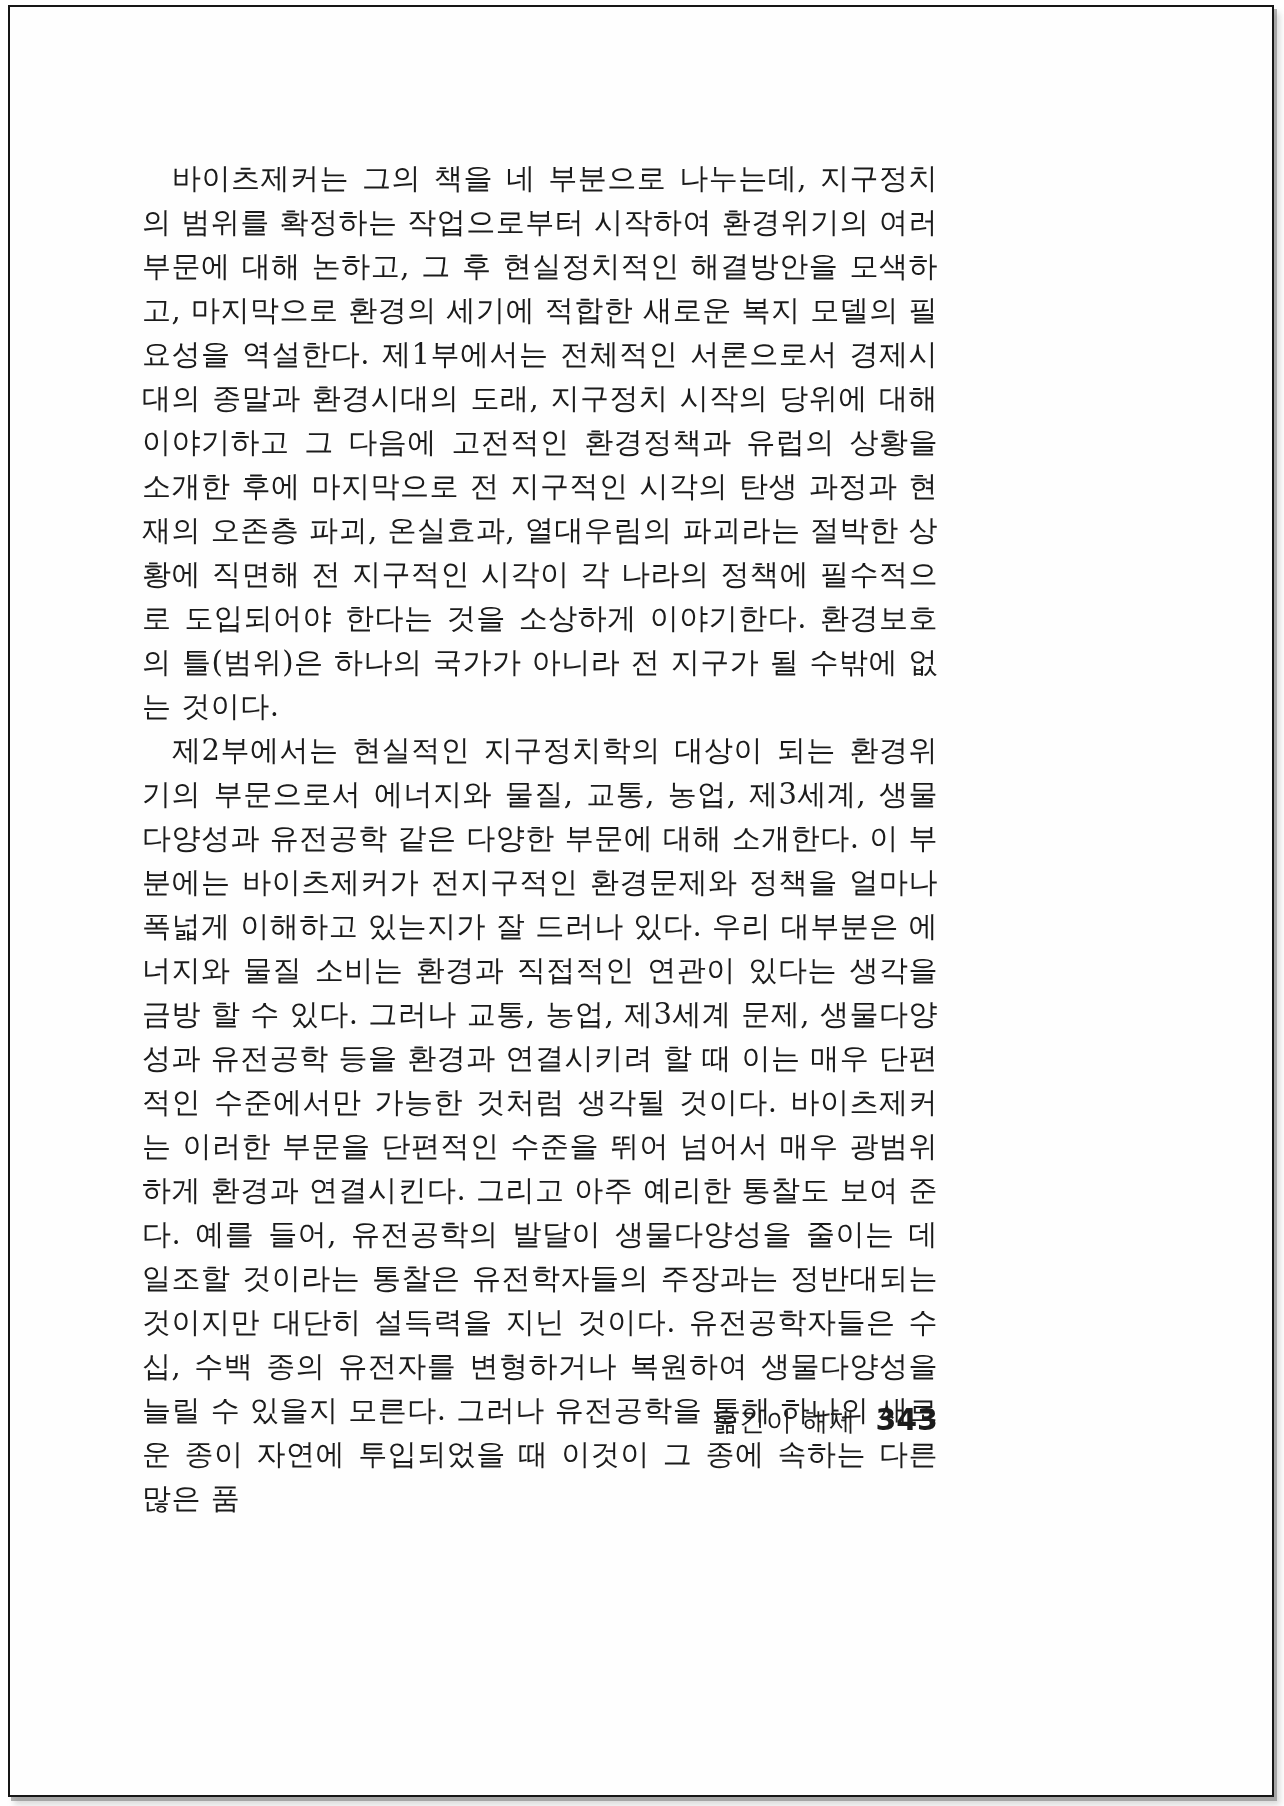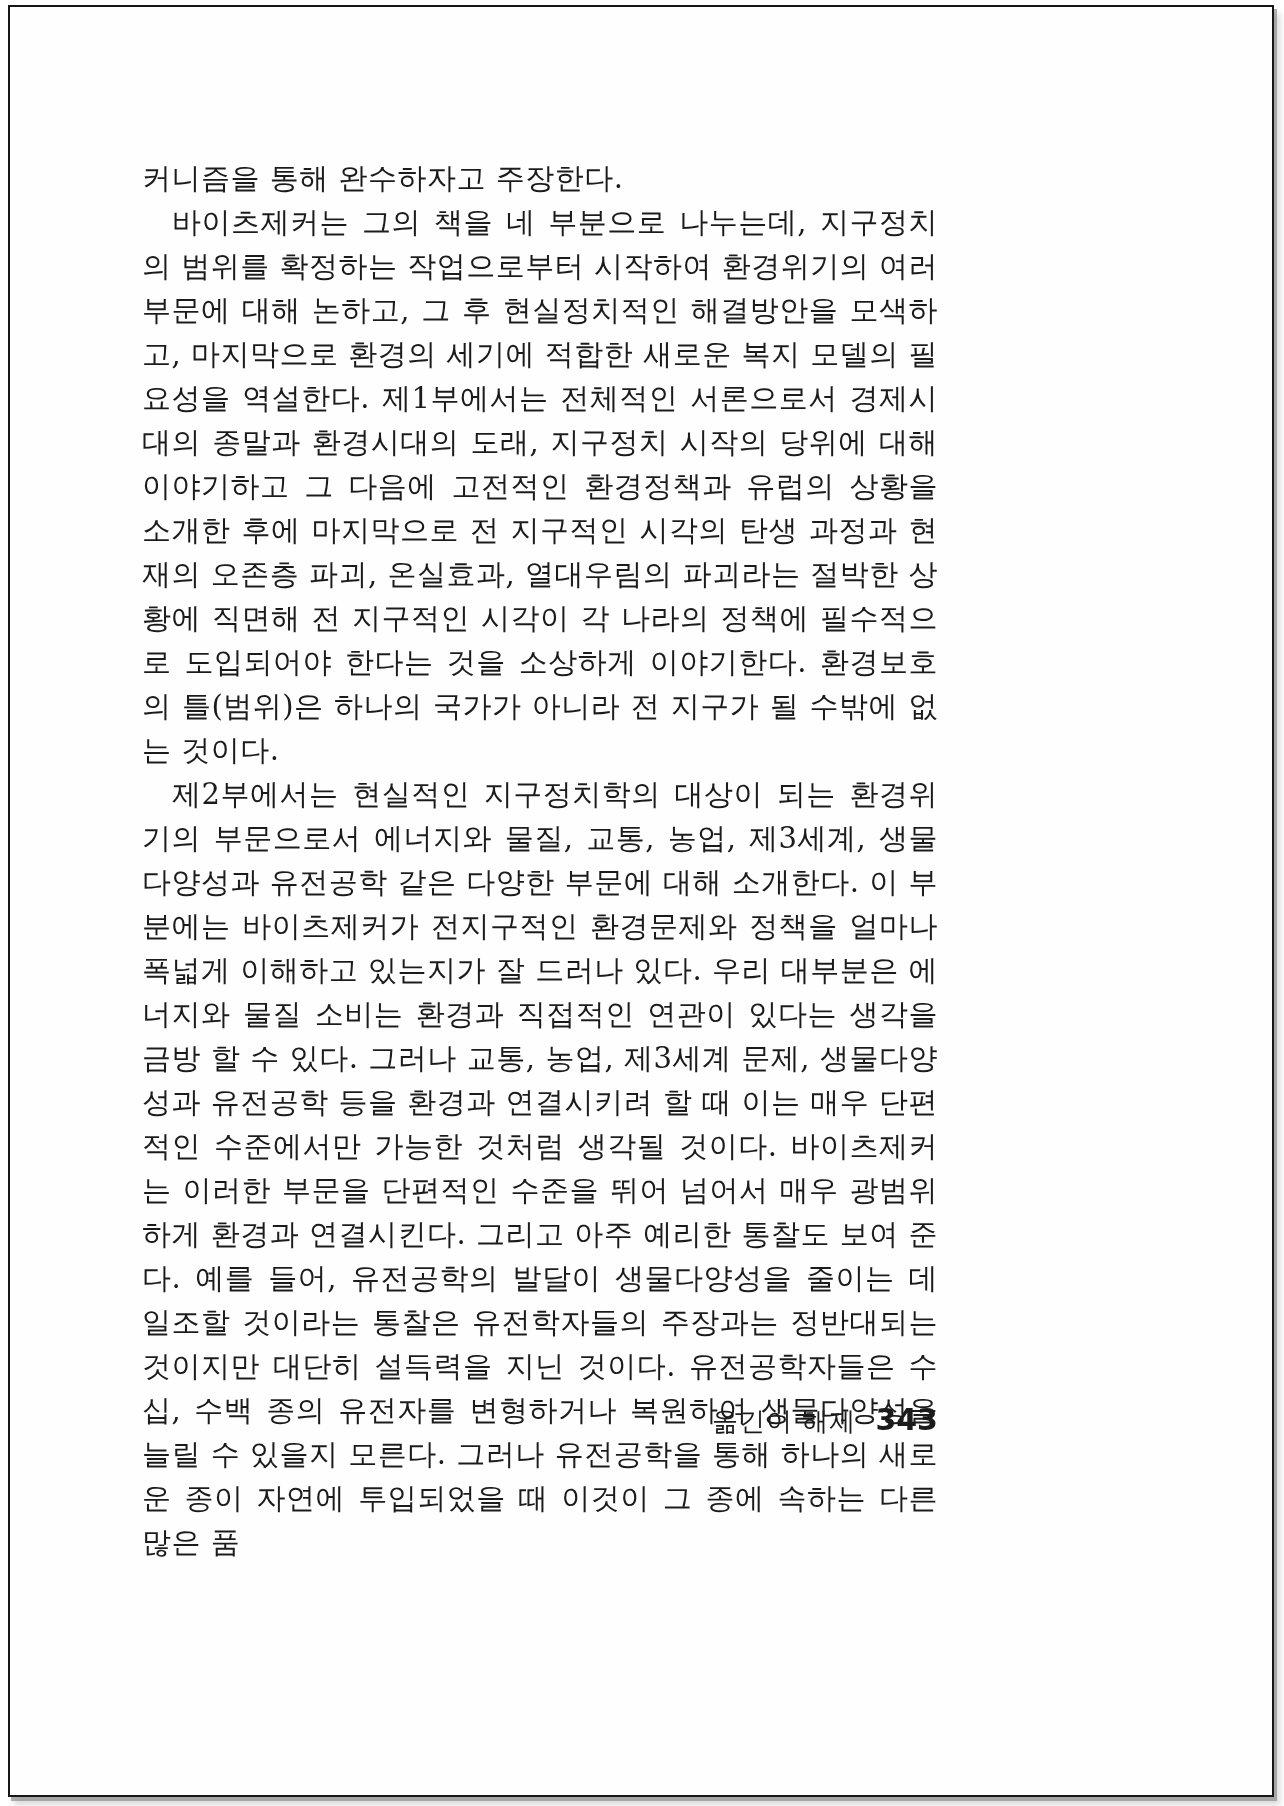--- a/index.html
+++ b/index.html
@@ -68,21 +68,20 @@
   }
 </style>
 </head>
 <body>
 
 <div class="scan-page">
 
   <div class="scan-frame"></div>
 
   <div class="text-block">
-    <p>커니즘을 통해 완수하자고 주장한다.</p>
     <p class="indent">바이츠제커는 그의 책을 네 부분으로 나누는데, 지구정치의 범위를 확정하는 작업으로부터 시작하여 환경위기의 여러 부문에 대해 논하고, 그 후 현실정치적인 해결방안을 모색하고, 마지막으로 환경의 세기에 적합한 새로운 복지 모델의 필요성을 역설한다. 제1부에서는 전체적인 서론으로서 경제시대의 종말과 환경시대의 도래, 지구정치 시작의 당위에 대해 이야기하고 그 다음에 고전적인 환경정책과 유럽의 상황을 소개한 후에 마지막으로 전 지구적인 시각의 탄생 과정과 현재의 오존층 파괴, 온실효과, 열대우림의 파괴라는 절박한 상황에 직면해 전 지구적인 시각이 각 나라의 정책에 필수적으로 도입되어야 한다는 것을 소상하게 이야기한다. 환경보호의 틀(범위)은 하나의 국가가 아니라 전 지구가 될 수밖에 없는 것이다.</p>
     <p class="indent">제2부에서는 현실적인 지구정치학의 대상이 되는 환경위기의 부문으로서 에너지와 물질, 교통, 농업, 제3세계, 생물다양성과 유전공학 같은 다양한 부문에 대해 소개한다. 이 부분에는 바이츠제커가 전지구적인 환경문제와 정책을 얼마나 폭넓게 이해하고 있는지가 잘 드러나 있다. 우리 대부분은 에너지와 물질 소비는 환경과 직접적인 연관이 있다는 생각을 금방 할 수 있다. 그러나 교통, 농업, 제3세계 문제, 생물다양성과 유전공학 등을 환경과 연결시키려 할 때 이는 매우 단편적인 수준에서만 가능한 것처럼 생각될 것이다. 바이츠제커는 이러한 부문을 단편적인 수준을 뛰어 넘어서 매우 광범위하게 환경과 연결시킨다. 그리고 아주 예리한 통찰도 보여 준다. 예를 들어, 유전공학의 발달이 생물다양성을 줄이는 데 일조할 것이라는 통찰은 유전학자들의 주장과는 정반대되는 것이지만 대단히 설득력을 지닌 것이다. 유전공학자들은 수십, 수백 종의 유전자를 변형하거나 복원하여 생물다양성을 늘릴 수 있을지 모른다. 그러나 유전공학을 통해 하나의 새로운 종이 자연에 투입되었을 때 이것이 그 종에 속하는 다른 많은 품</p>
   </div>
 
   <div class="page-footer">
     <span class="footer-label">옮긴이 해제</span>
     <span class="footer-pagenum">343</span>
   </div>
 
 </div>

